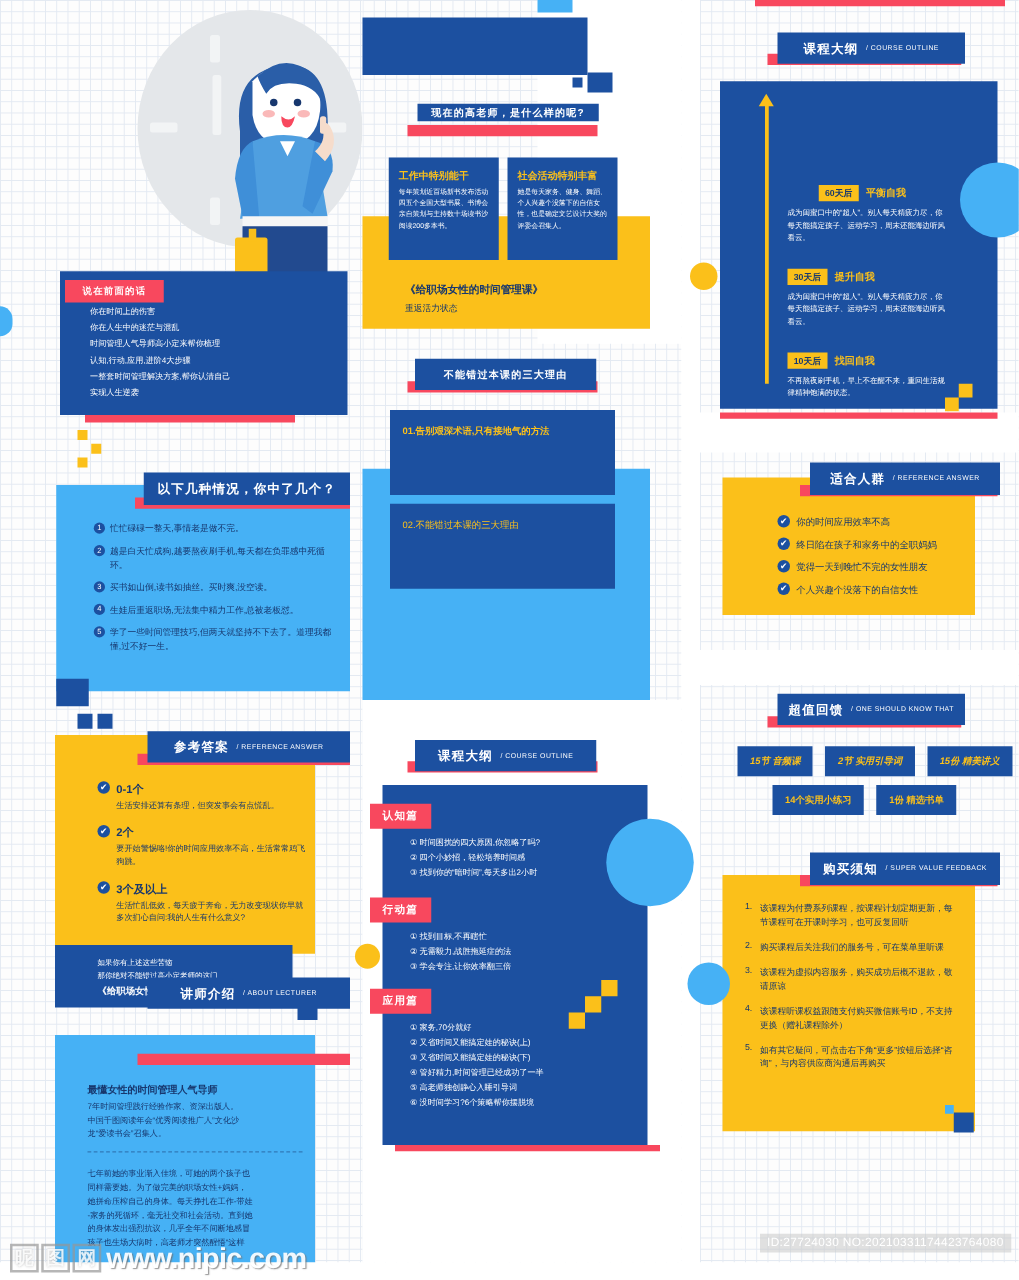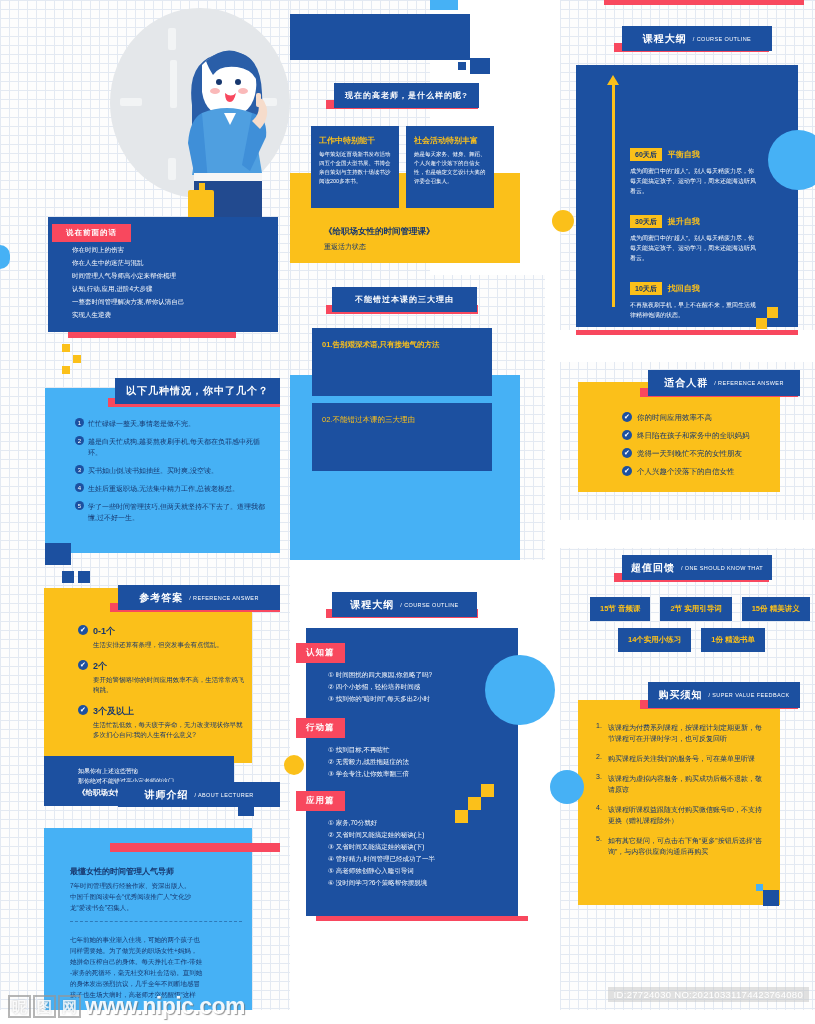--- a/index.html
+++ b/index.html
@@ -246,21 +246,21 @@
     <div class="grid-bg"></div>
     <div class="white-gap" style="left:140px;top:0;width:115px;height:275px;"></div>
     <div class="white-gap" style="left:0;top:560px;width:255px;height:450px;"></div>
 
     <div class="card blue" style="left:0;top:14px;width:180px;height:46px;"></div>
     <div class="sq lblue" style="position:absolute;left:140px;top:0;width:28px;height:10px;"></div>
     <div class="sq blue" style="position:absolute;left:180px;top:58px;width:20px;height:16px;"></div>
     <div class="sq blue" style="position:absolute;left:168px;top:62px;width:8px;height:8px;"></div>
 
     <div class="sec-title-bar" style="left:36px;top:100px;width:152px;"></div>
-    <div class="sec-title" style="left:44px;top:83px;width:145px;height:25px;">
+    <div class="sec-title" style="left:44px;top:83px;width:145px;height:14px;">
       <span class="cn" style="font-size:8px;">现在的高老师，是什么样的呢?</span>
     </div>
     <div class="card yellow" style="left:0;top:173px;width:230px;height:90px;"></div>
     <div class="card blue" style="left:21px;top:126px;width:88px;height:82px;">
       <div style="padding:9px 8px;">
         <div style="color:#fbc01a;font-size:8px;font-weight:bold;margin-bottom:4px;">工作中特别能干</div>
         <div class="txt" style="font-size:5.5px;line-height:9px;">每年策划近百场新书发布活动四五个全国大型书展、书博会亲自策划与主持数十场读书沙阅读200多本书。</div>
       </div>
     </div>
     <div class="card blue" style="left:116px;top:126px;width:88px;height:82px;">
@@ -338,21 +338,21 @@
     </div>
     <div class="card blue" style="left:16px;top:65px;width:222px;height:262px;"></div>
     <div class="sq lblue" style="position:absolute;left:208px;top:130px;width:60px;height:60px;border-radius:50%;"></div>
     <div class="sq yellow" style="position:absolute;left:-8px;top:210px;width:22px;height:22px;border-radius:50%;"></div>
 
     <div style="position:absolute;left:52px;top:82px;width:3px;height:225px;background:#fbc01a;"></div>
     <div style="position:absolute;left:47px;top:75px;width:0;height:0;border-left:6px solid transparent;border-right:6px solid transparent;border-bottom:10px solid #fbc01a;"></div>
 
 
     <div style="position:absolute;left:70px;top:148px;width:128px;">
-      <div style="display:flex;align-items:center;gap:6px;">
+      <div style="display:flex;align-items:center;gap:6px;margin-left:25px;">
         <span style="background:#fbc01a;color:#17376e;font-size:7px;font-weight:bold;padding:1.5px 5px;">60天后</span>
         <span style="color:#fbc01a;font-size:8px;font-weight:bold;">平衡自我</span>
       </div>
       <div class="txt" style="font-size:6px;line-height:10px;margin-top:5px;">成为闺蜜口中的“超人”。别人每天精疲力尽，你每天能搞定孩子、运动学习，周末还能海边听风看云。</div>
     </div>
 
     <div style="position:absolute;left:70px;top:215px;width:128px;">
       <div style="display:flex;align-items:center;gap:6px;">
         <span style="background:#fbc01a;color:#17376e;font-size:7px;font-weight:bold;padding:1.5px 5px;">30天后</span>
         <span style="color:#fbc01a;font-size:8px;font-weight:bold;">提升自我</span>
@@ -394,21 +394,21 @@
           <span class="check">✔</span>
           <span class="t" style="color:#17376e;font-size:7.5px;">个人兴趣个没落下的自信女性</span>
         </div>
     </div>
 
     <div class="sec-title-bar" style="left:54px;top:573px;width:155px;"></div>
     <div class="sec-title" style="left:62px;top:555px;width:150px;height:25px;">
       <span class="cn">超值回馈</span>
       <span class="en">/ ONE SHOULD KNOW THAT</span>
     </div>
-    <div style="position:absolute;left:30px;top:597px;display:flex;gap:10px;">
+    <div style="position:absolute;left:30px;top:597px;display:flex;gap:10px;font-style:italic;">
       <div style="background:#1c50a0;color:#fbc01a;font-size:7.5px;font-weight:bold;padding:7px 10px;">15节 音频课</div>
       <div style="background:#1c50a0;color:#fbc01a;font-size:7.5px;font-weight:bold;padding:7px 10px;">2节 实用引导词</div>
       <div style="background:#1c50a0;color:#fbc01a;font-size:7.5px;font-weight:bold;padding:7px 10px;">15份 精美讲义</div>
     </div>
     <div style="position:absolute;left:58px;top:628px;display:flex;gap:10px;">
       <div style="background:#1c50a0;color:#fbc01a;font-size:7.5px;font-weight:bold;padding:7px 10px;">14个实用小练习</div>
       <div style="background:#1c50a0;color:#fbc01a;font-size:7.5px;font-weight:bold;padding:7px 10px;">1份 精选书单</div>
     </div>
 
     <div class="card yellow" style="left:18px;top:700px;width:202px;height:205px;"></div>

